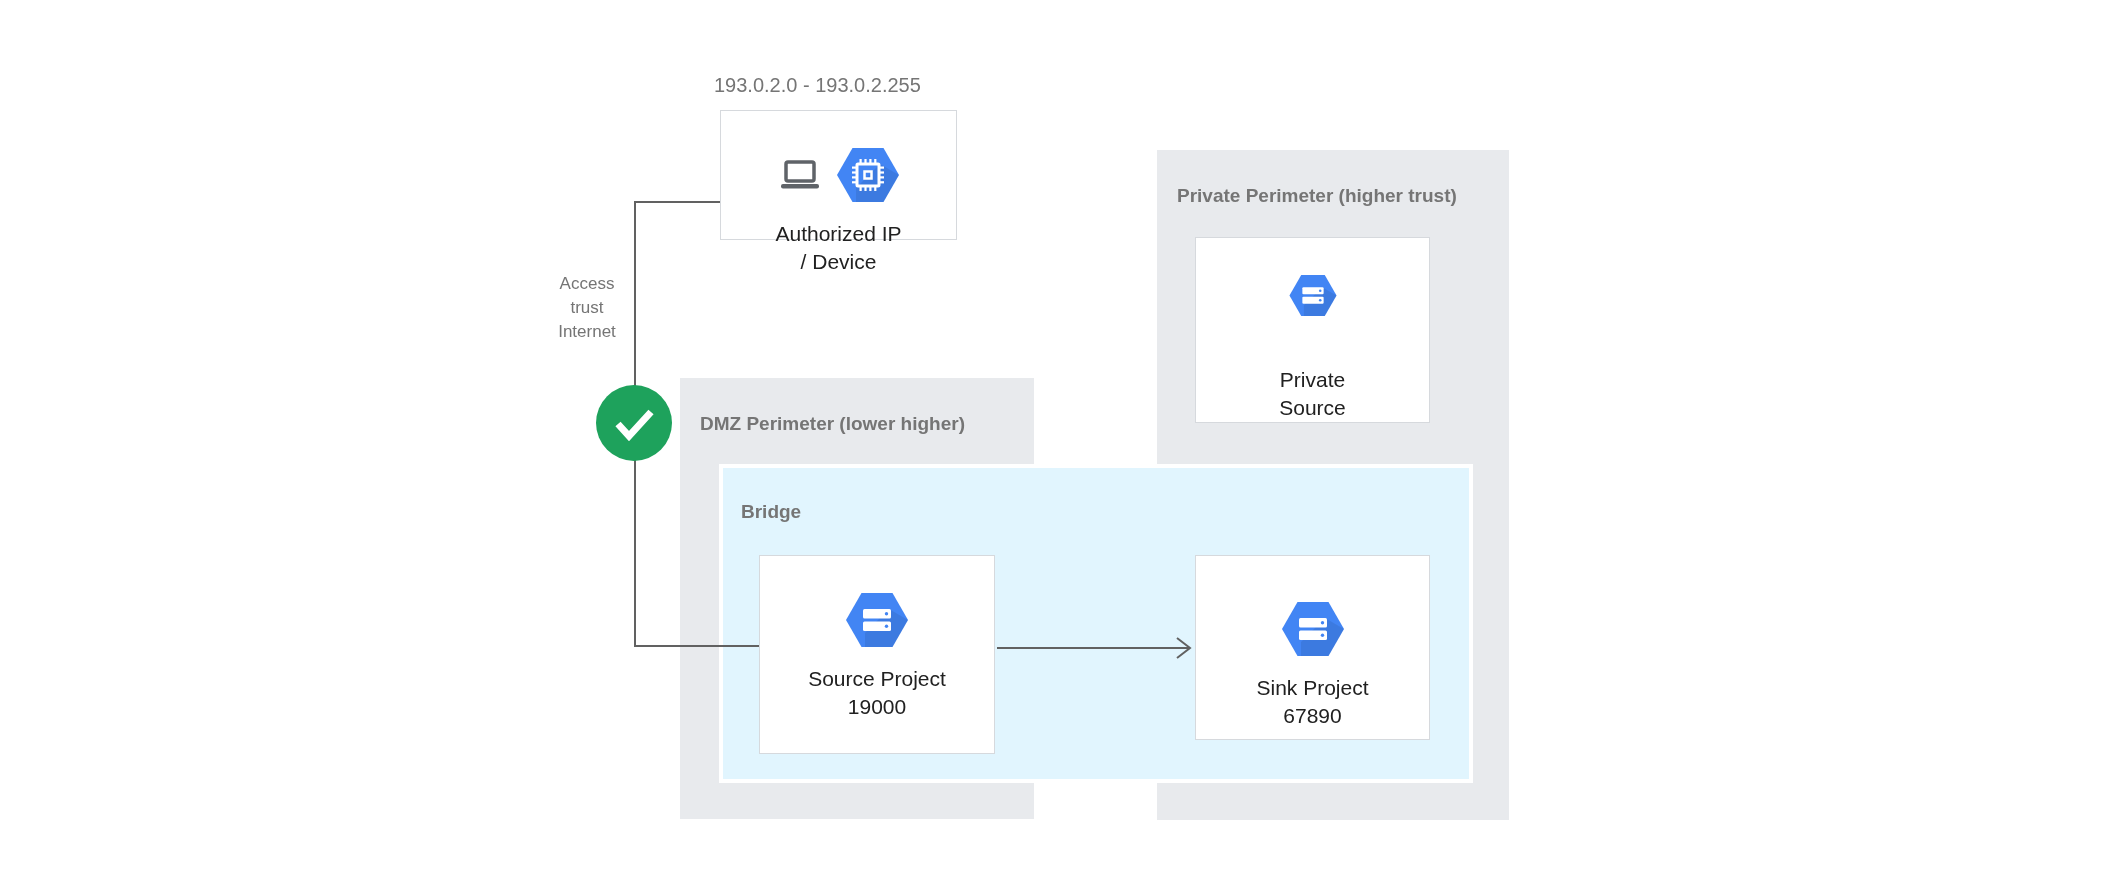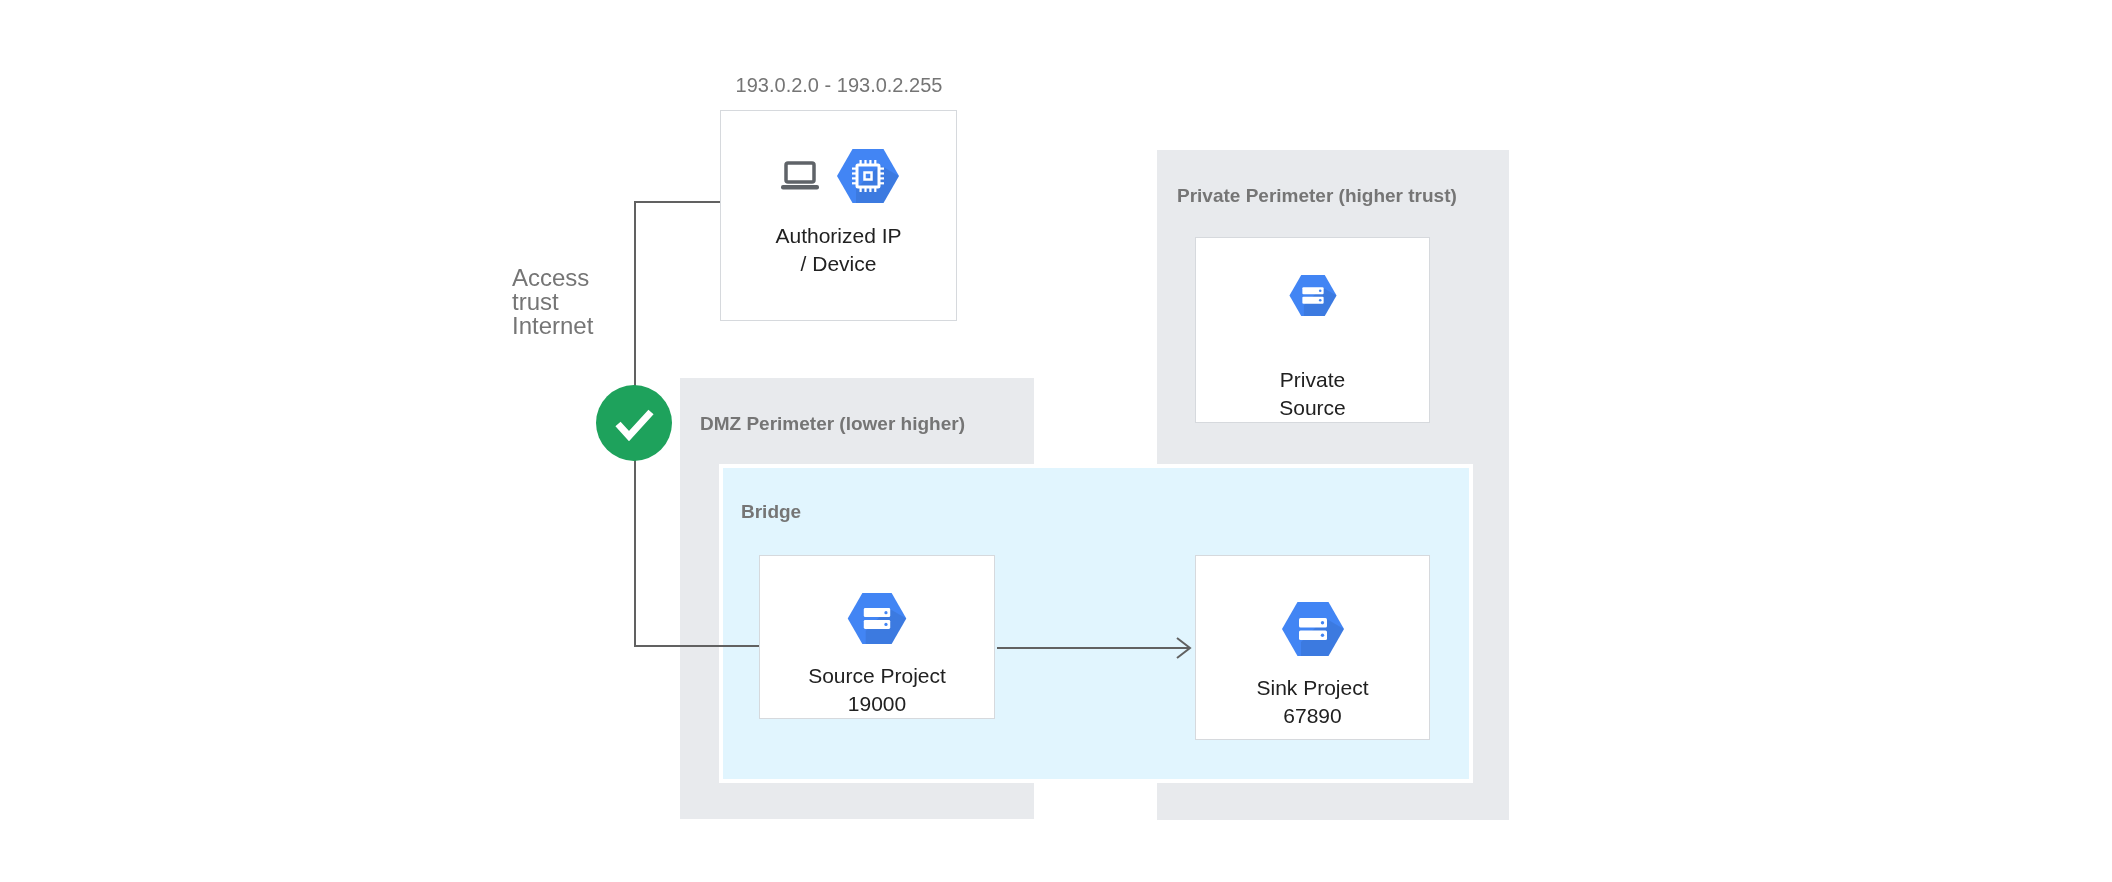--- a/index.html
+++ b/index.html
@@ -63,52 +63,53 @@
     position: absolute;
     box-sizing: border-box;
     background: #ffffff;
     border: 1px solid var(--box-border, #d6d9dd);
     display: flex;
     flex-direction: column;
     align-items: center;
     padding-top: 37px;
     z-index: 4;
   }
-  #authorized-card { left: 720px;  top: 110px; width: 237px; height: 211px; }
-  #source-card     { left: 759px;  top: 555px; width: 236px; height: 164px; }
+  #authorized-card { left: 720px;  top: 110px; width: 237px; height: 130px; }
+  #source-card     { left: 759px;  top: 555px; width: 236px; height: 199px; }
   #sink-card       { left: 1195px; top: 555px; width: 235px; height: 185px; justify-content: center; }
   #private-card    { left: 1195px; top: 237px; width: 235px; height: 186px; gap: 32px; }
   .icon-row {
     display: flex;
     align-items: center;
     gap: 16px;
     height: 56px;
   }
   .card-text {
     margin-top: 18px;
     text-align: center;
     font-size: 21px;
     line-height: 28px;
     color: var(--text-dark, #212121);
   }
   
   #ip-range-label {
     position: absolute;
     left: 714px; top: 74px;
     width: 250px;
-    text-align: center;
+    text-align: left;
     font-size: 20px;
     color: var(--label-gray, #757575);
     z-index: 2;
   }
   #access-label {
     position: absolute;
-    left: 512px; top: 266px;
+    left: 512px; top: 272px;
     width: 150px;
-    font-size: 24px;
+    text-align: center;
+    font-size: 17px;
     line-height: 24px;
     color: var(--label-gray, #757575);
     z-index: 2;
   }
   
   #check-circle {
     position: absolute;
     left: 596px; top: 385px;
     width: 76px; height: 76px;
     border-radius: 50%;

